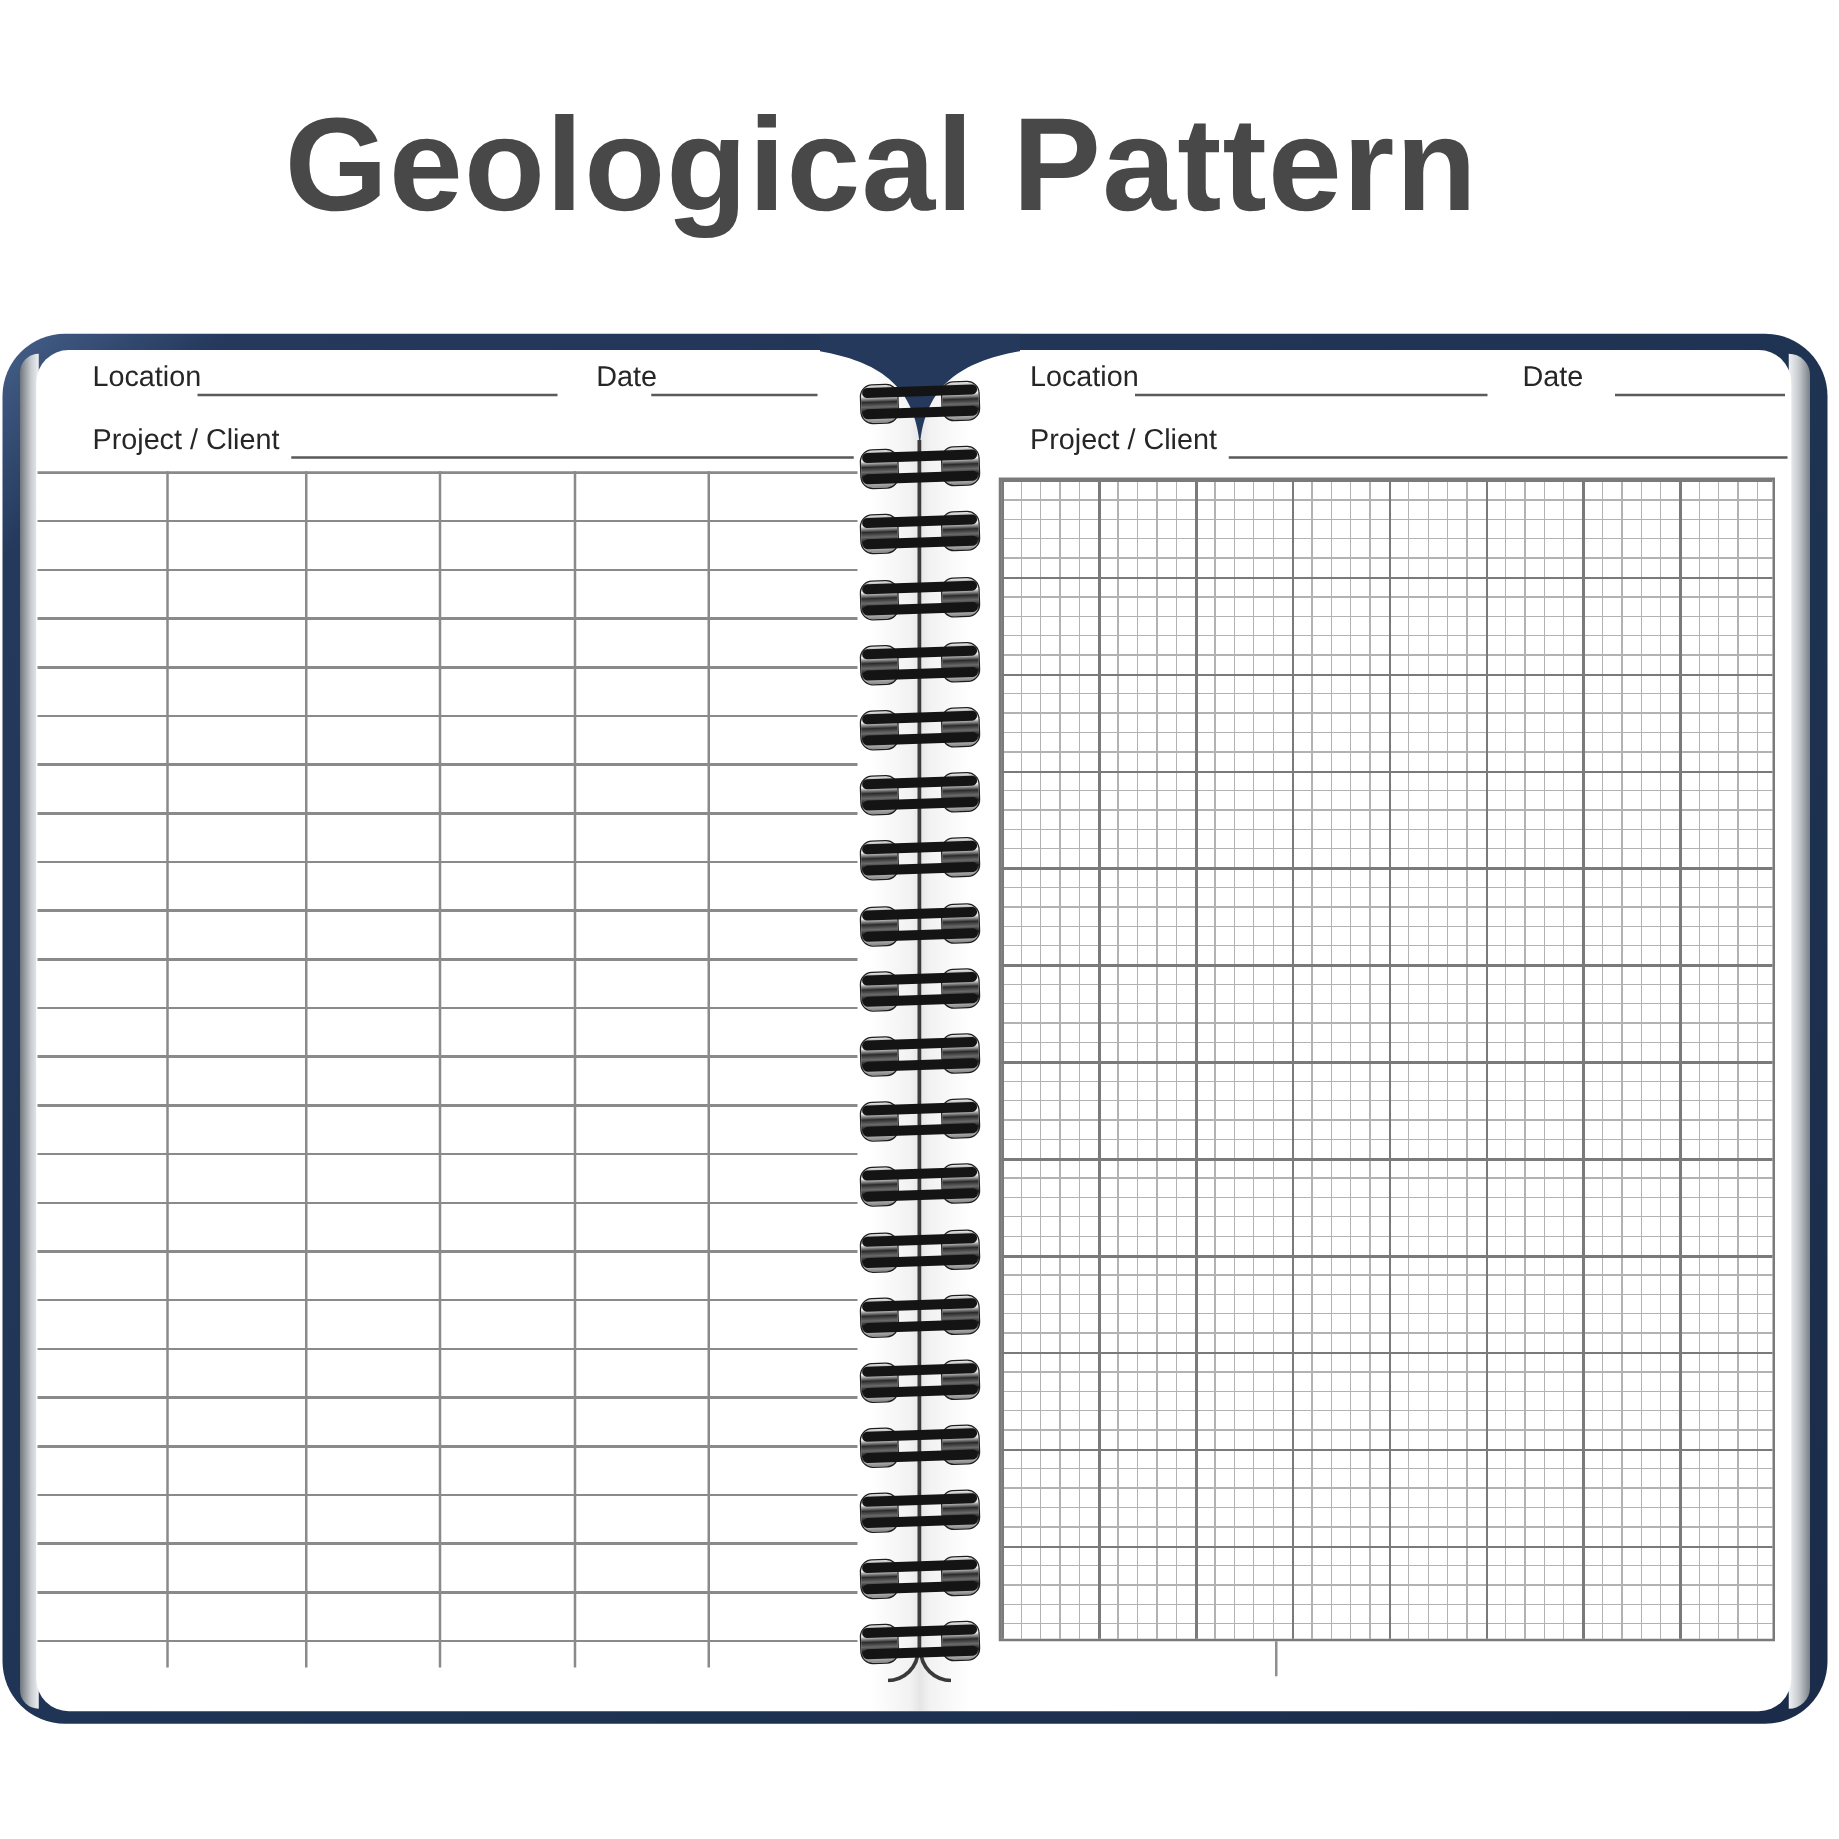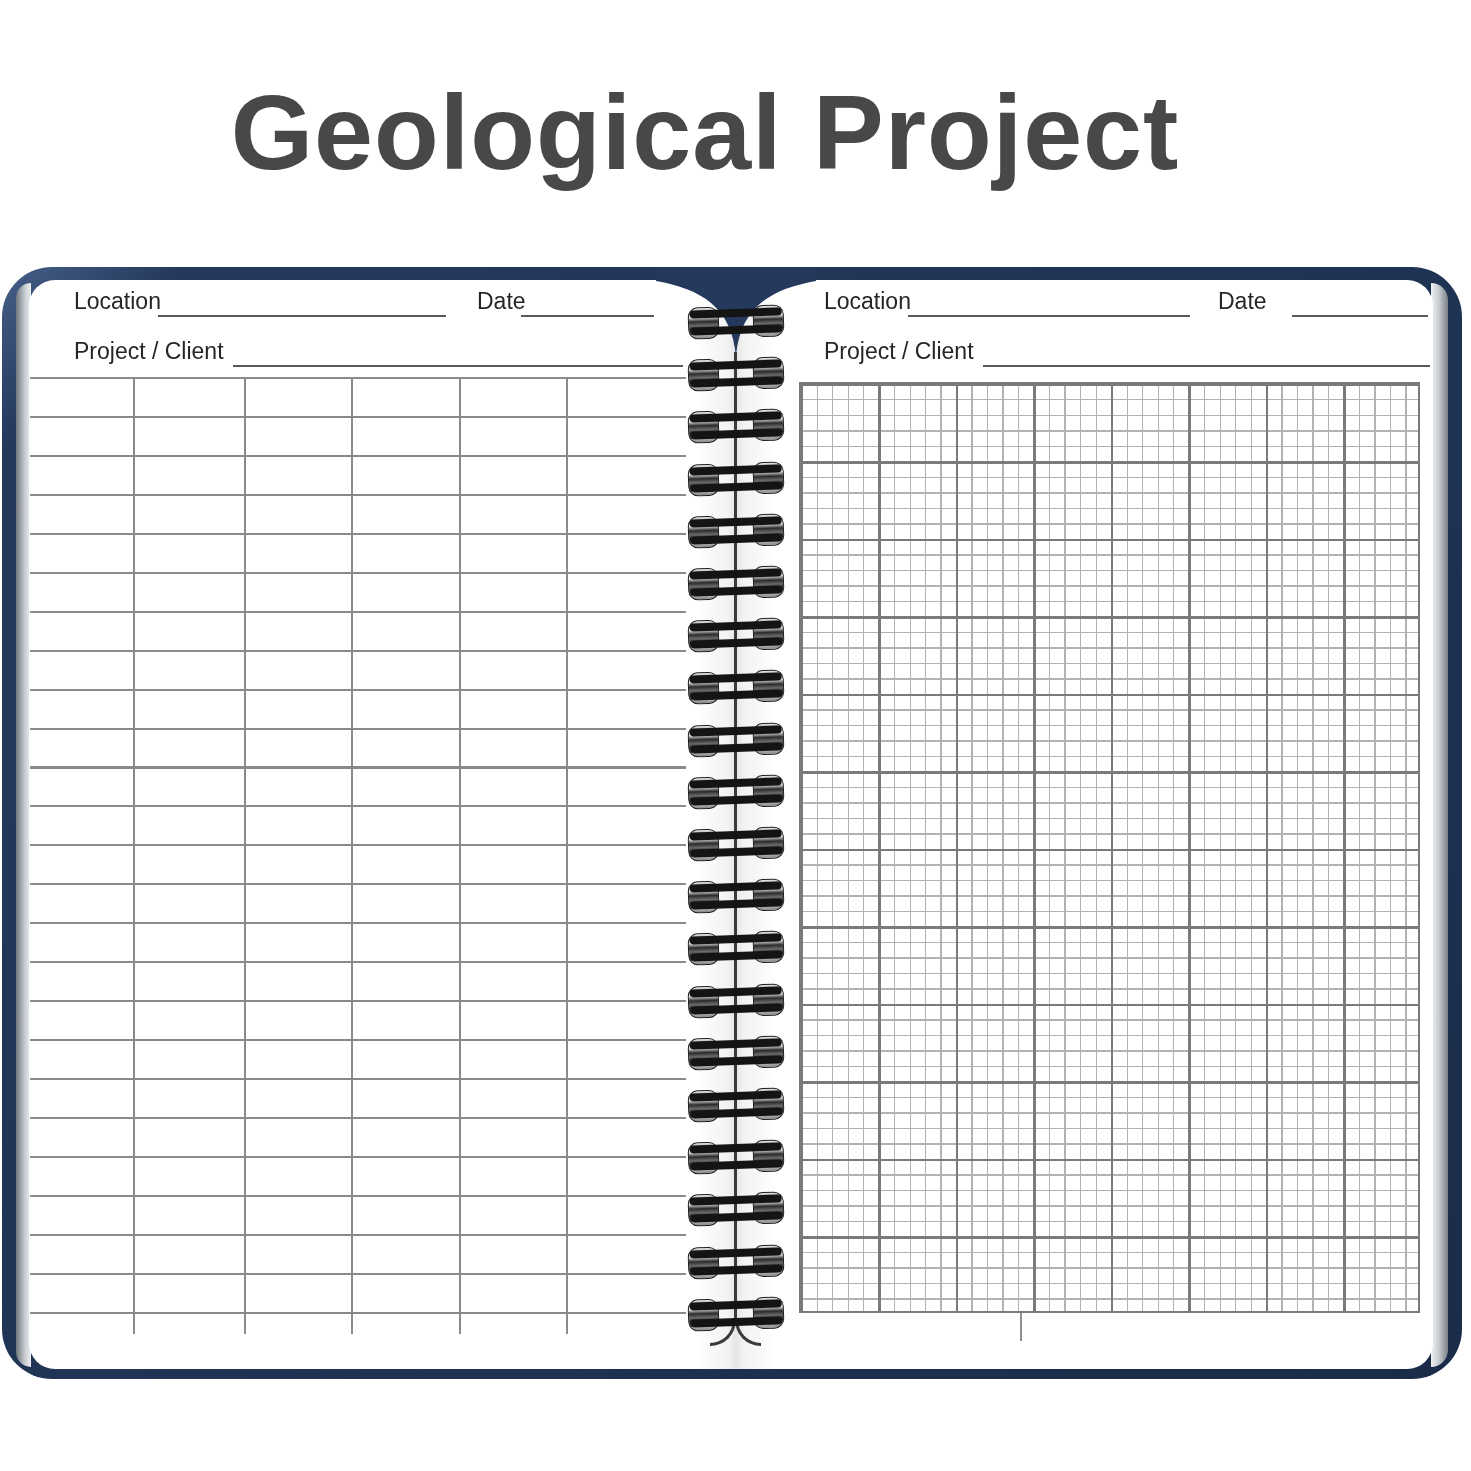--- a/index.html
+++ b/index.html
@@ -56,21 +56,21 @@
   .barrel.br{right:0;}
   .rod{position:absolute;left:2px;right:2px;height:8px;background:#141414;border-radius:4px;}
   .rod.t{top:4px;}
   .rod.b{top:21px;}
 </style>
 </head>
 <body>
 
 <div class="canvas">
 
-  <div class="title">Geological Project</div>
+  <div class="title">Geological Pattern</div>
 
   <div class="cover"></div>
   <div class="edge-strip left"></div>
   <div class="edge-strip right"></div>
   <div class="sheet"></div>
   <div class="gutter-shade"></div>
 
   <svg class="top-wedge" viewBox="0 0 160 92">
     <path d="M0,0 H160 V14 C115,22 84,40 80,90 C76,40 45,22 0,14 Z" fill="#24395c"></path>
   </svg>

